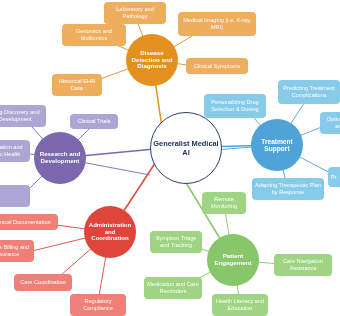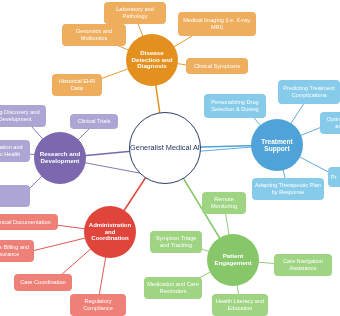--- a/index.html
+++ b/index.html
@@ -9,21 +9,21 @@
   #edges{position:absolute;left:0;top:0;width:340px;height:316px;}
 
   .hub{position:absolute;border-radius:50%;display:flex;align-items:center;
        justify-content:center;text-align:center;color:#fff;font-weight:bold;
        line-height:1.12;box-sizing:border-box;}
   .hub span{display:block;padding:0 2px;}
 
   .center{position:absolute;border-radius:50%;background:#ffffff;
           border:1.6px solid #2c3e6b;color:#22335e;display:flex;
           align-items:center;justify-content:center;text-align:center;
-          font-weight:normal;font-size:7.4px;line-height:1.25;box-sizing:border-box;}
+          font-weight:bold;font-size:7.4px;line-height:1.25;box-sizing:border-box;margin-left:21px;}
 
   .leaf{position:absolute;border-radius:4px;color:#ffffff;text-align:center;
         display:flex;align-items:center;justify-content:center;
         font-size:5.6px;line-height:1.22;box-sizing:border-box;padding:2px 3px;}
 </style>
 </head>
 <body>
 
 <div id="map">
 

